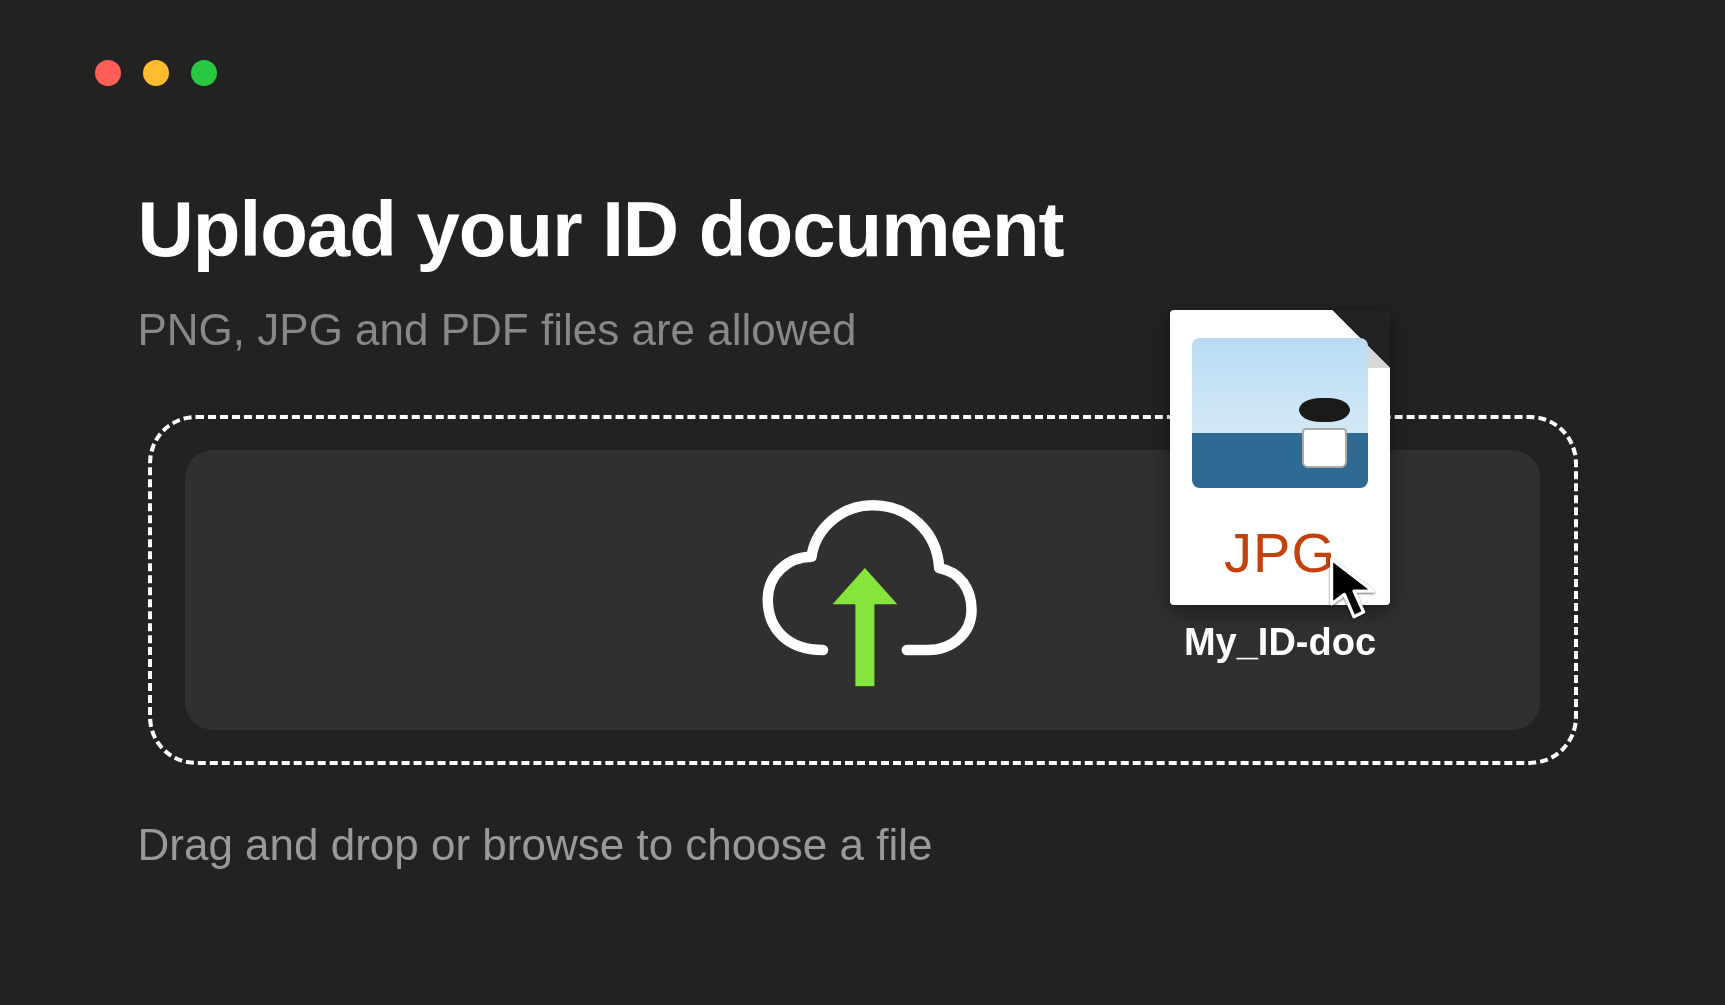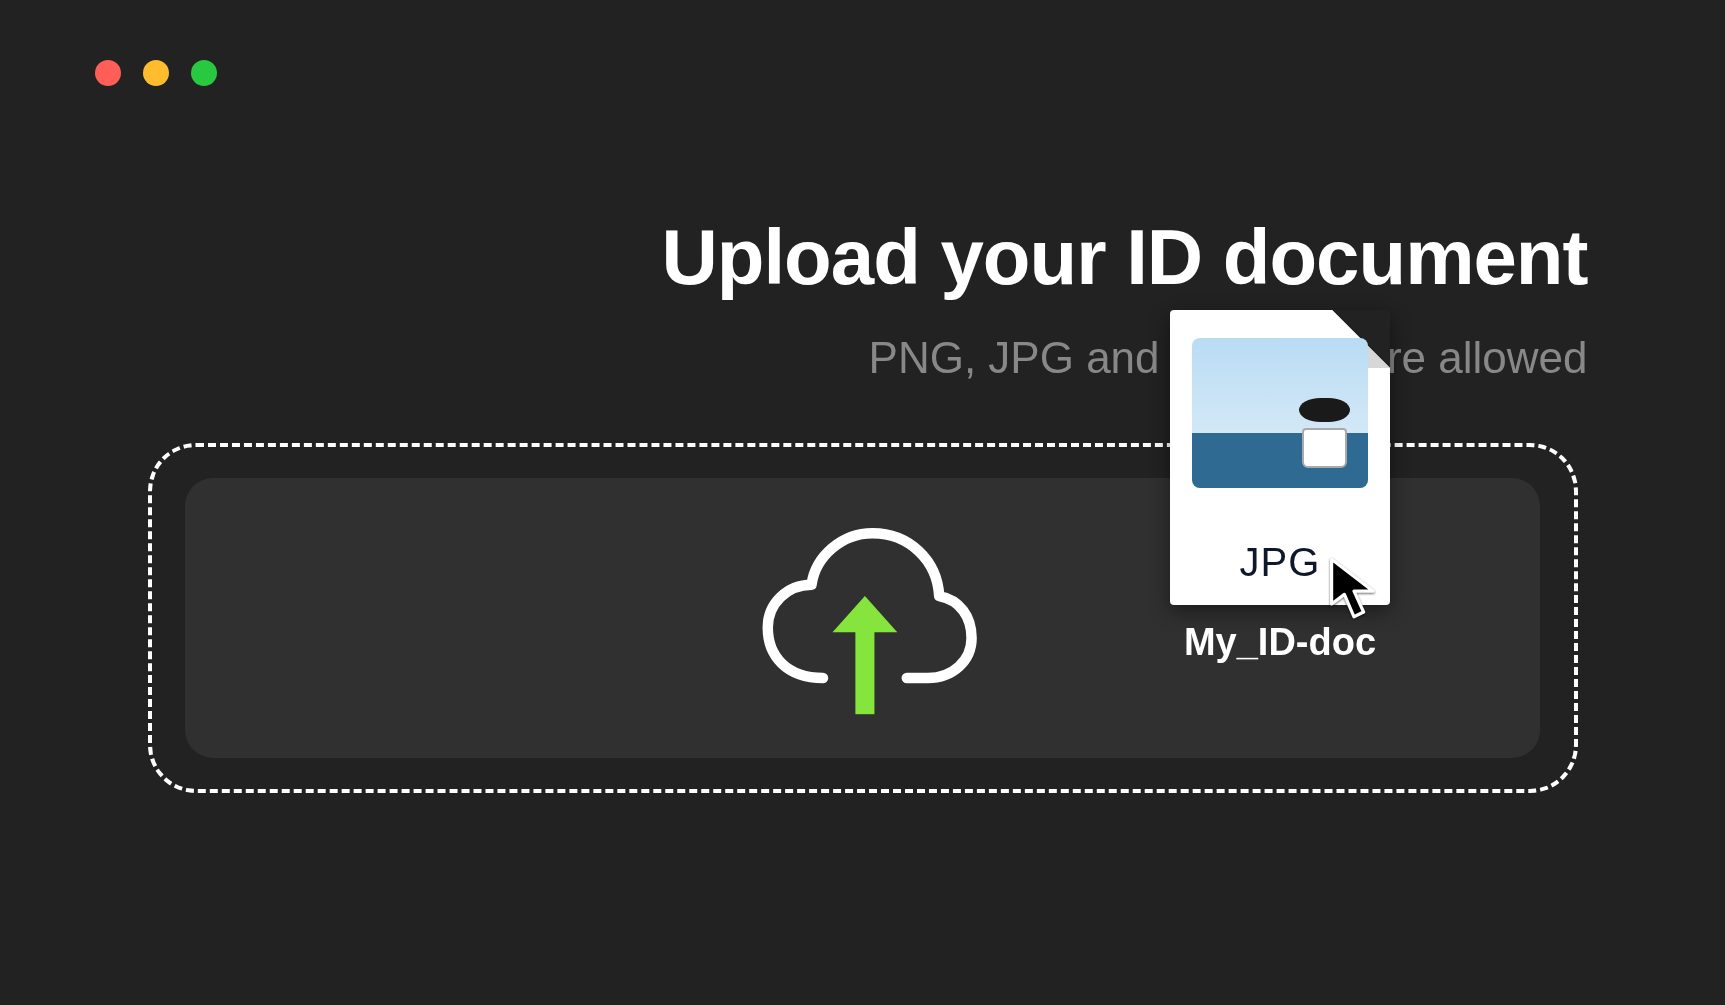--- a/index.html
+++ b/index.html
@@ -22,24 +22,24 @@
       width: 26px;
       height: 26px;
       border-radius: 50%;
     }
     .tl-red { background: #ff5f57; }
     .tl-yellow { background: #febc2e; }
     .tl-green { background: #28c840; }
 
     .content {
       position: absolute;
-      top: 212px;
+      top: 184px;
       left: 50%;
       transform: translateX(-50%);
-      text-align: right;
+      text-align: left;
       width: 1450px;
     }
     .title {
       color: #ffffff;
       font-size: 78px;
       font-weight: 700;
       letter-spacing: -1px;
     }
     .subtitle {
       color: #888888;
@@ -118,23 +118,23 @@
       overflow: hidden;
     }
     .file-thumb .sky { position: absolute; inset: 0; background: linear-gradient(#b9dcf4, #e2eff8); }
     .file-thumb .sea { position: absolute; left:0; right:0; bottom:0; height: 55px; background:#2e6a92; }
     .file-thumb .jar { position:absolute; right:16px; bottom:20px; width:55px; height:70px; }
     .file-thumb .jar .body { position:absolute; bottom:0; left:5px; width:45px; height:40px; background:#fff; border:2px solid #aaa; border-radius:4px 4px 6px 6px; }
     .file-thumb .jar .lid  { position:absolute; top:0; left:2px; width:51px; height:24px; background:#1a1a1a; border-radius:50%/60%; }
     .file-ext {
       position: absolute;
       bottom: 20px; left: 0; right: 0;
-      font-size: 40px;
+      font-size: 56px;
       font-weight: 400;
-      color: #0f172a;
+      color: #c2410c;
       letter-spacing: 1px;
     }
     .file-name {
       margin-top: 16px;
       color: #ffffff;
       font-size: 38px;
       font-weight: 700;
     }
     .cursor {
       position: absolute;
@@ -166,20 +166,21 @@
           <path d="M78 168 C40 168 20 145 20 115 C20 90 40 70 66 70 C70 40 98 16 130 16 C168 16 198 44 200 82 C222 86 234 104 234 126 C234 150 214 168 188 168 L166 168" fill="none" stroke="#ffffff" stroke-width="11" stroke-linecap="round" stroke-linejoin="round"></path>
           <g fill="#86e53c">
             <rect x="112" y="110" width="20" height="96"></rect>
             <polygon points="122,82 156,120 88,120"></polygon>
           </g>
         </svg>
       </div>
     </div>
   </div>
 
+  <p class="instruction">Drag and drop or browse to choose a file</p>
 </div>
 
 <div class="dragging-file">
   <div class="file-paper">
     <div class="file-fold-corner"></div>
     <div class="file-fold"></div>
     <div class="file-thumb">
       <div class="sky"></div>
       <div class="sea"></div>
       <div class="jar">

